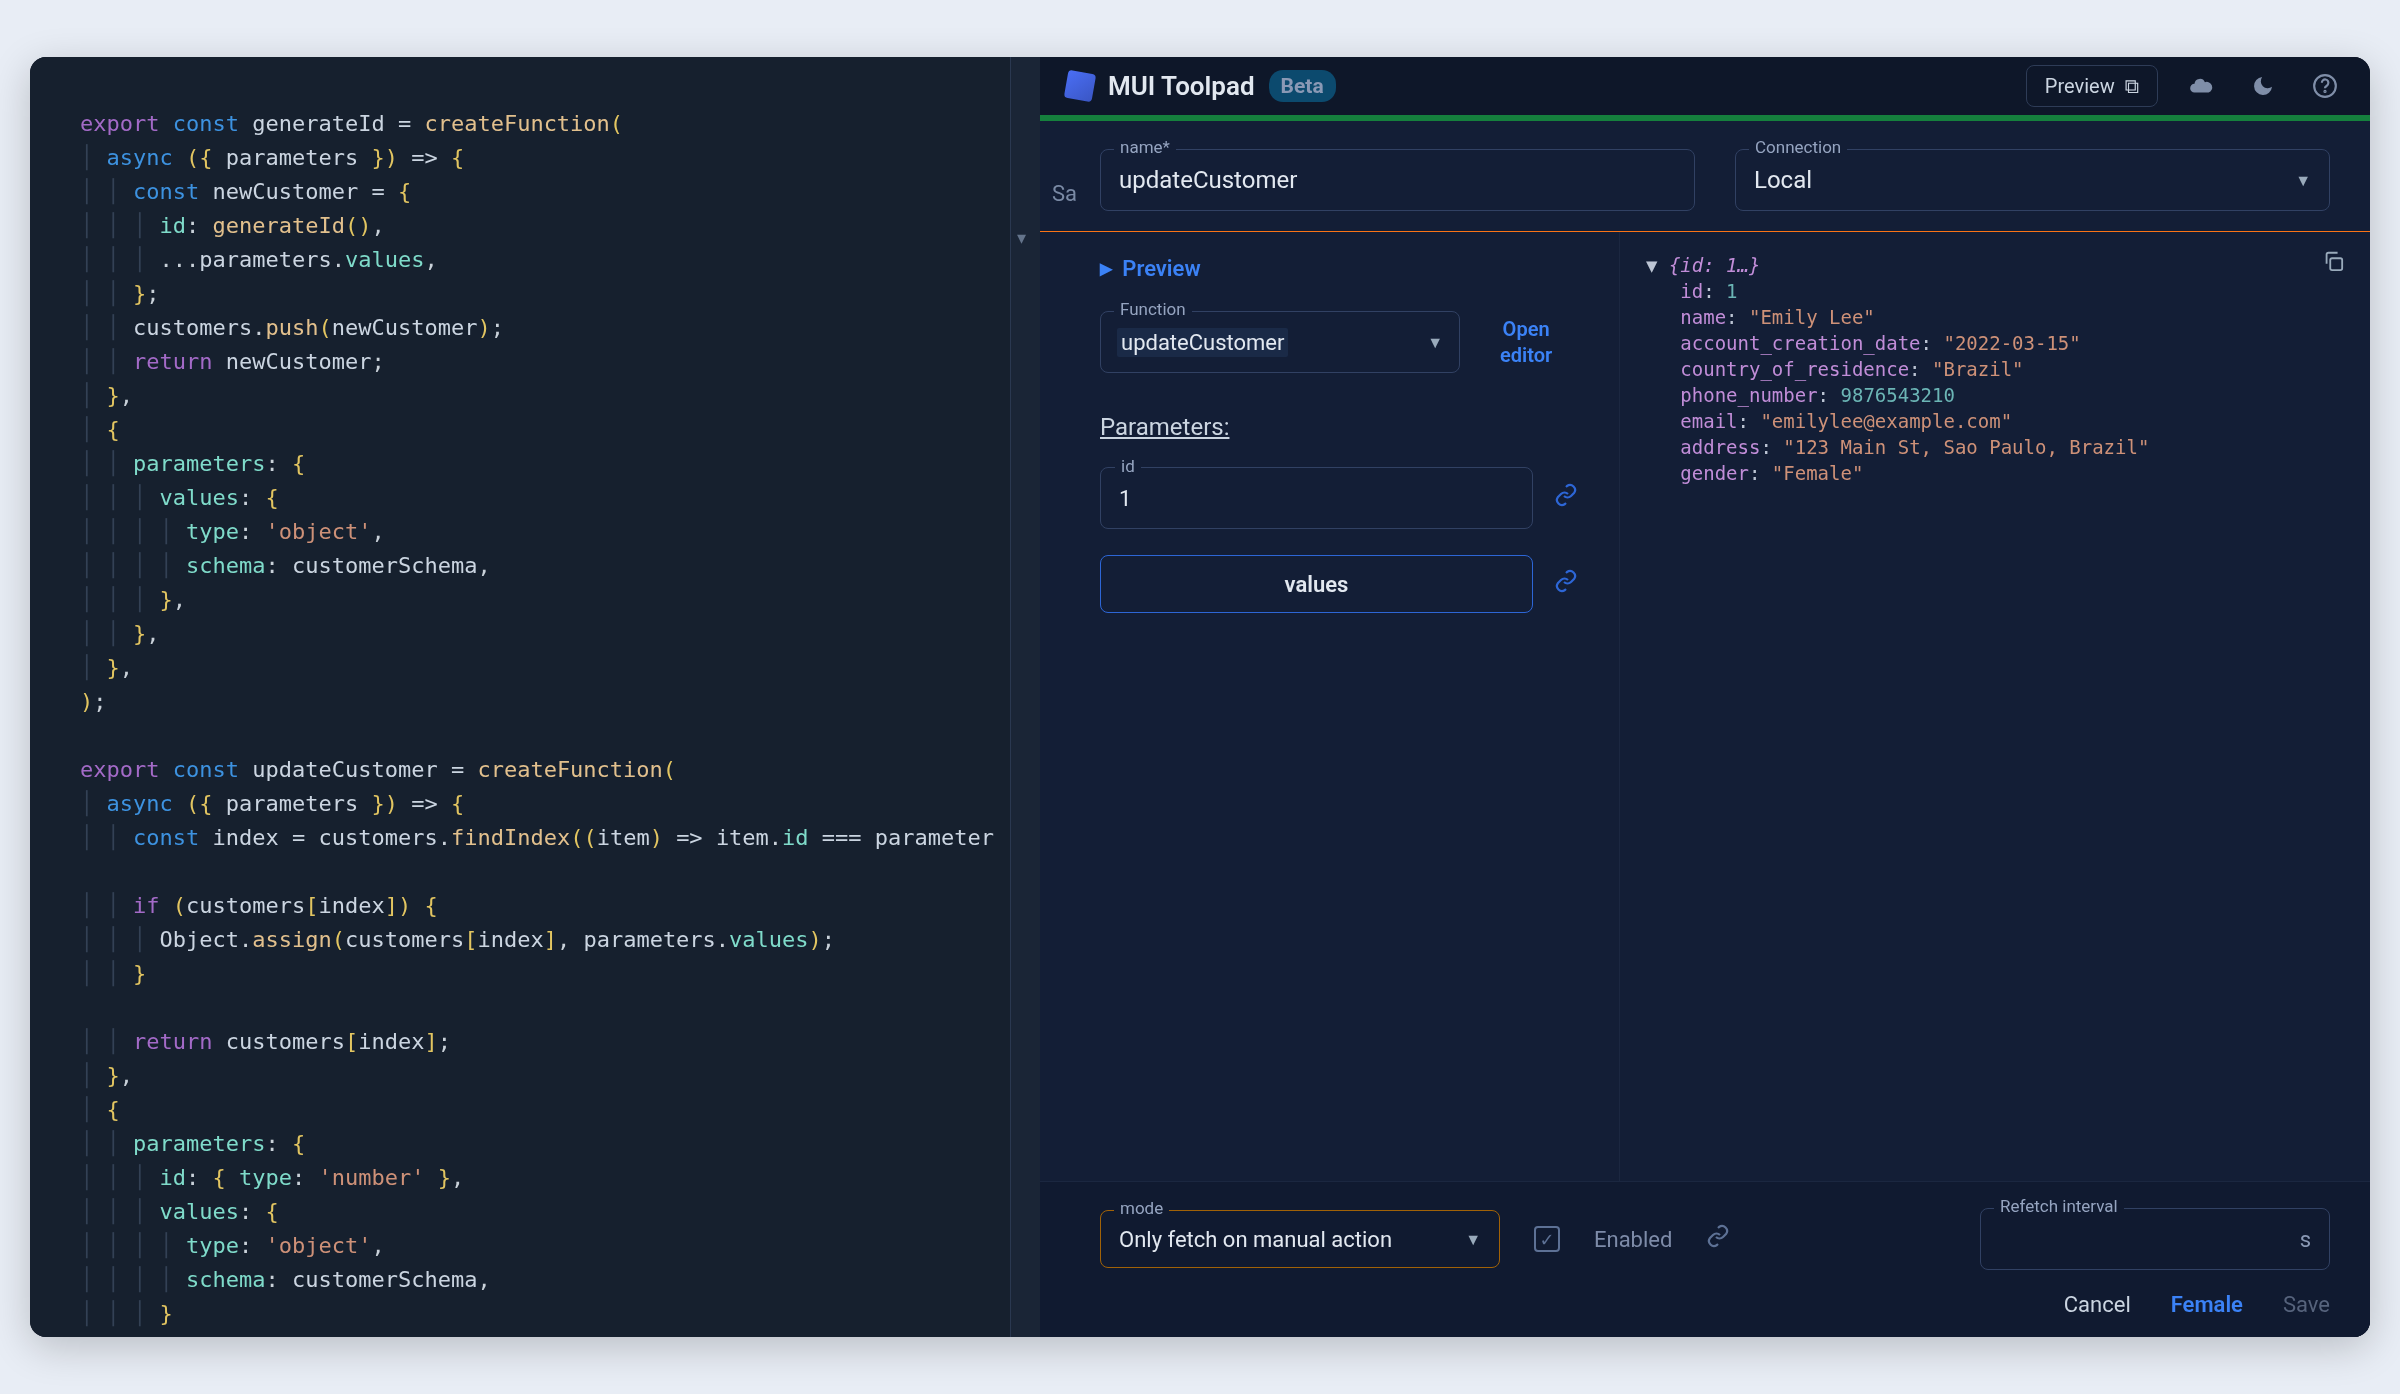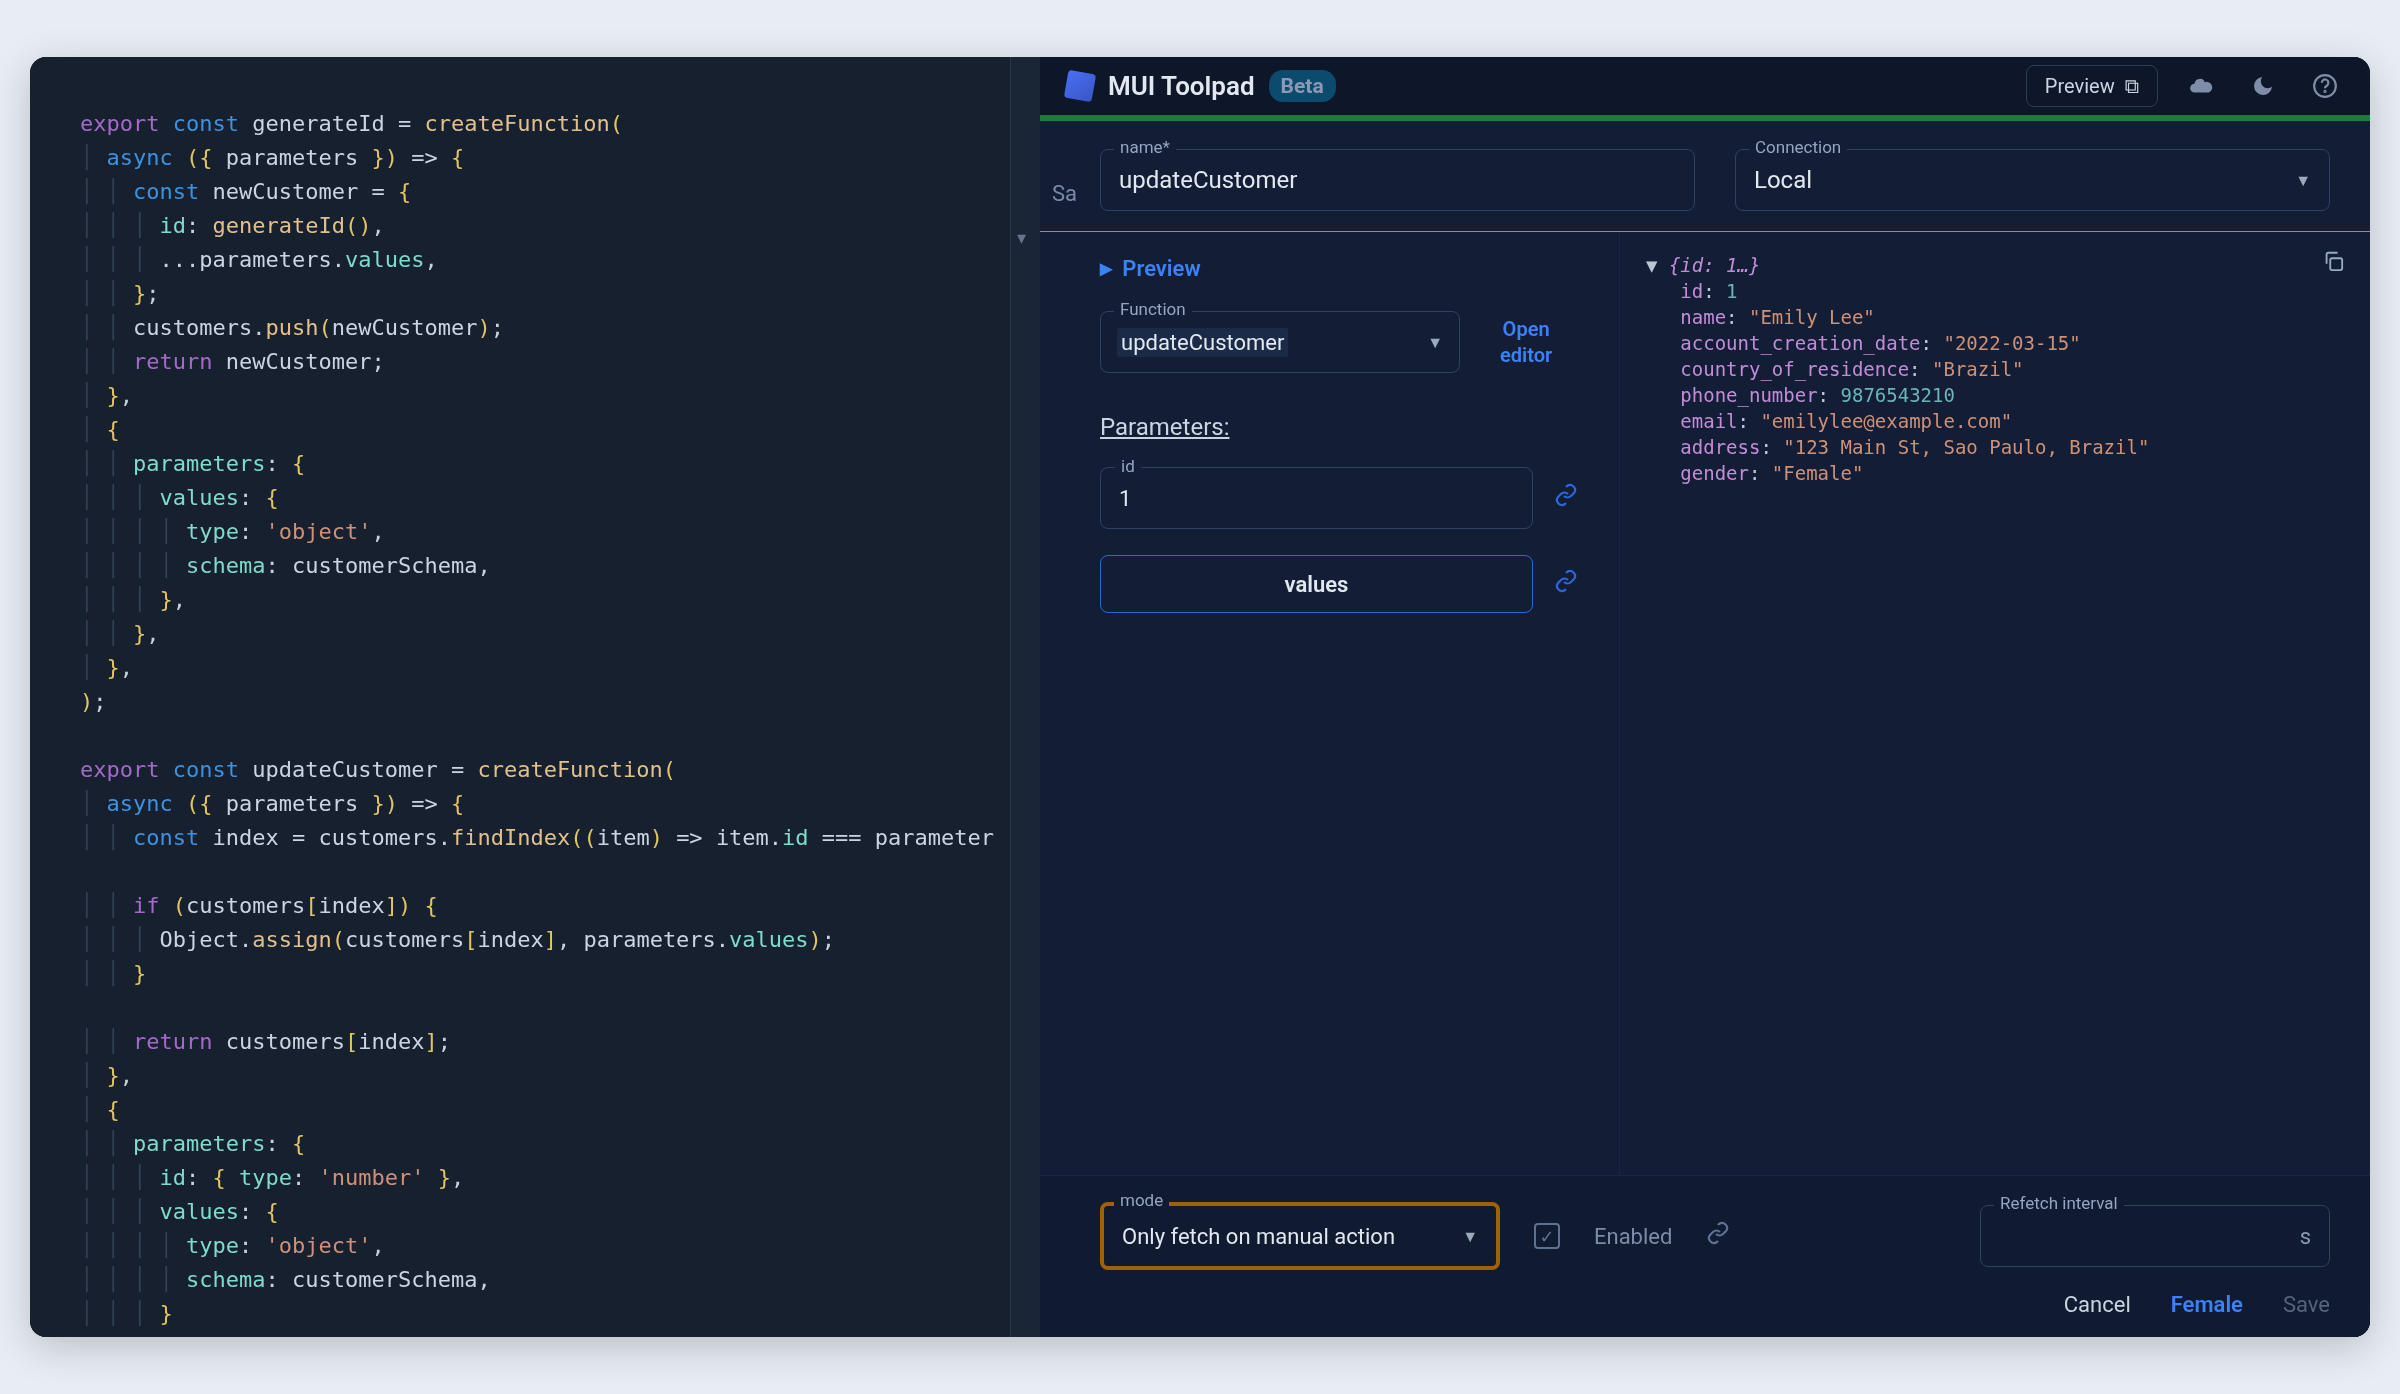--- a/index.html
+++ b/index.html
@@ -207,21 +207,21 @@
   .jp { color:#bcc5d4; }
   
   .footer {
     background:#101a30;
     border-top:1px solid #1b2740;
     padding: 26px 40px 16px 60px;
     display:flex; align-items:center; gap:34px;
   }
   .mode-field { width:400px; position:relative;}
   .mode-field .legend{ position:absolute; top:-12px; left:14px; background:#101a30; padding:0 6px; font-size:17px; color:#95a4c0;}
-  .mode-box{ border:4px solid #a16207; border-radius:8px; height:68px; display:flex; align-items:center; justify-content:space-between; padding:0 18px; font-size:22px; color:#e2e8f0; cursor:pointer;}
+  .mode-box{ border:1px solid #a16207; border-radius:8px; height:58px; display:flex; align-items:center; justify-content:space-between; padding:0 18px; font-size:22px; color:#e2e8f0; cursor:pointer;}
   .chk { width:26px; height:26px; border:2px solid #5d7195; border-radius:4px; display:flex; align-items:center; justify-content:center; color:#5d7195; font-size:18px; cursor:pointer;}
   .enabled-lab{ font-size:22px; color:#7d8ba8; }
   .relink{ color:#5d7195; font-size:24px; cursor:pointer;}
   .ri-field{ width:350px; position:relative;}
   .ri-field .legend{ position:absolute; top:-12px; left:14px; background:#101a30; padding:0 6px; font-size:17px; color:#95a4c0;}
   .ri-box{ border:1px solid #314163; border-radius:8px; height:62px; display:flex; align-items:center; justify-content:flex-end; padding:0 18px; font-size:22px; color:#8a99b5;}
   .action-row{ display:flex; justify-content:flex-end; gap:40px; padding:6px 40px 20px 0; font-size:22px; background:#101a30;}
   .act{ cursor:pointer; }
   .act.remove{ color:#3b82f6; font-weight:600;}
   .act.save{ color:#56637c;}

